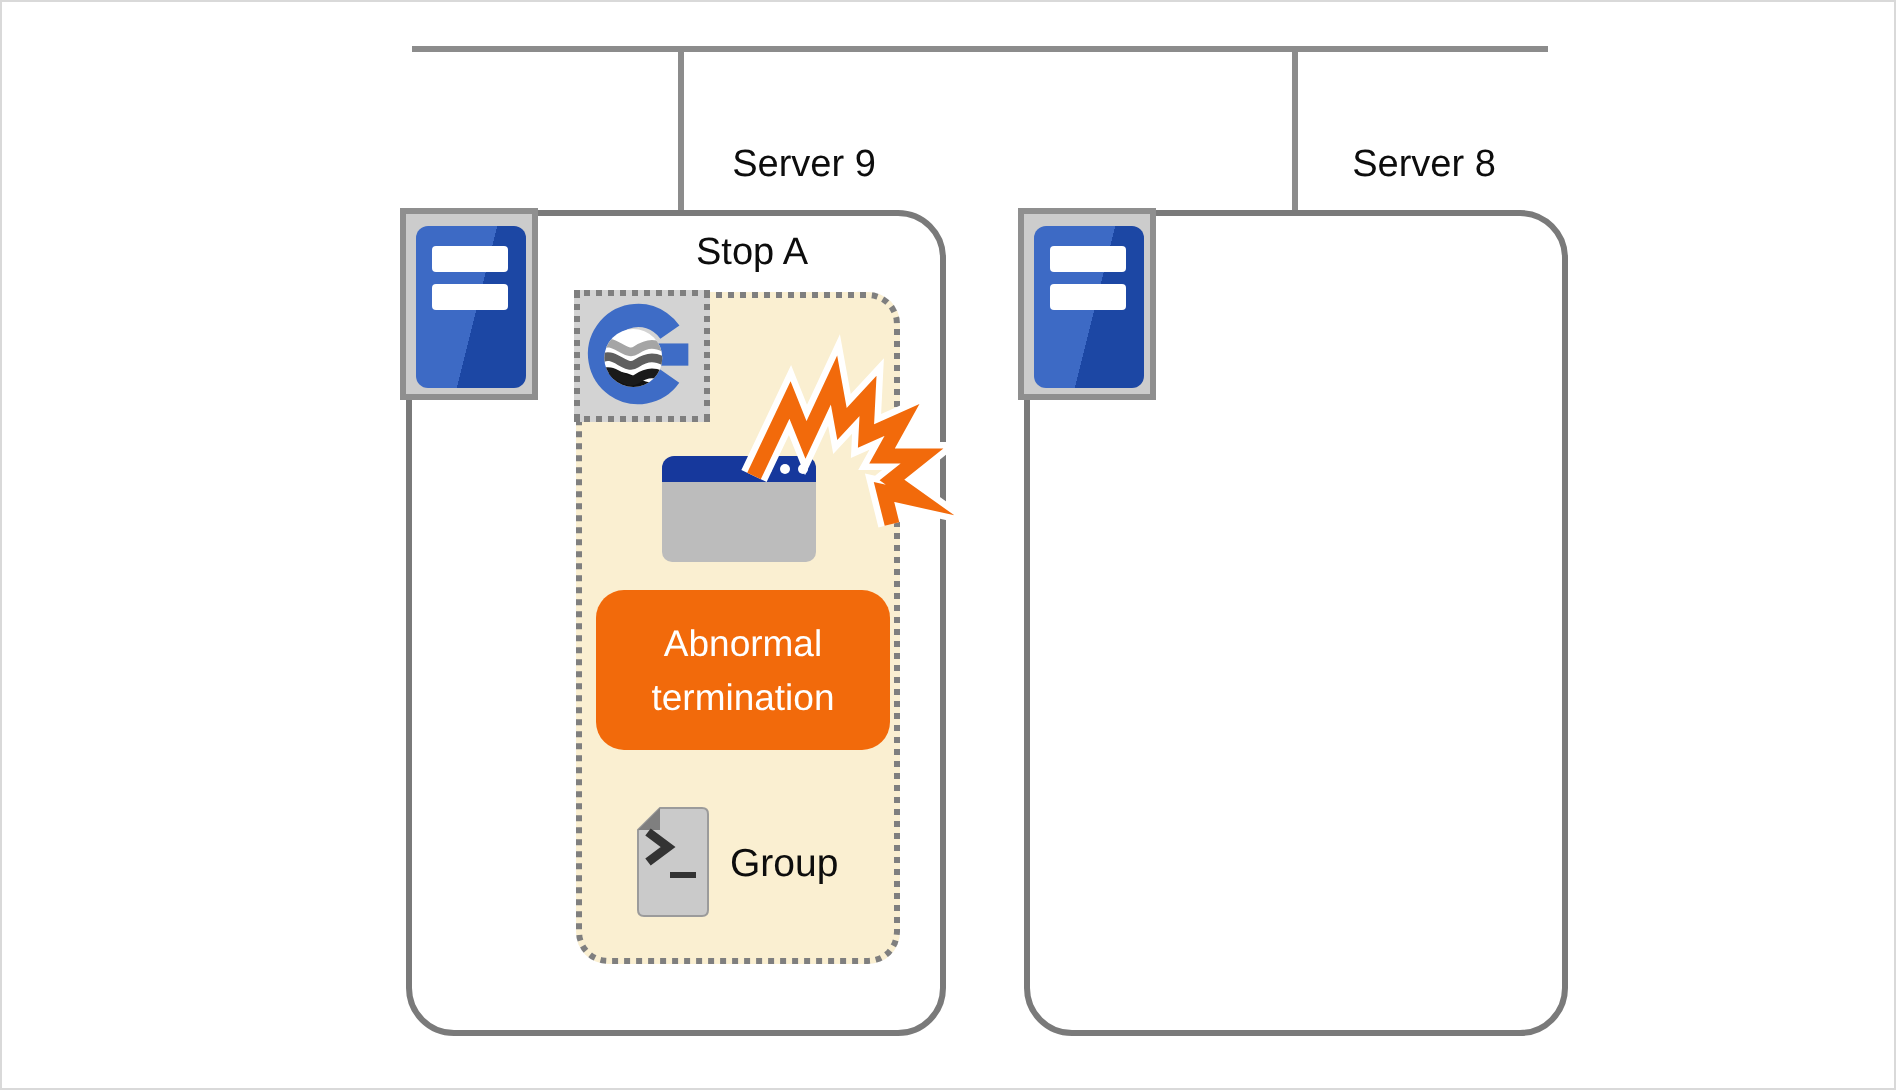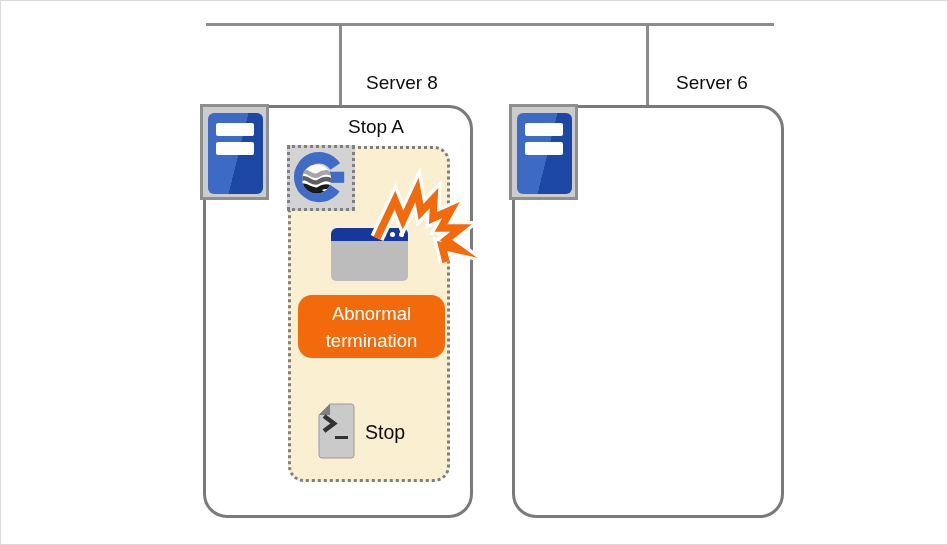--- a/index.html
+++ b/index.html
@@ -100,22 +100,22 @@
 </style>
 </head>
 <body>
 
 <div class="canvas">
 
   <div class="abs bus" style="left:205px;top:22px;width:568px;height:3px;"></div>
   <div class="abs bus" style="left:338px;top:22px;width:3px;height:83px;"></div>
   <div class="abs bus" style="left:645px;top:22px;width:3px;height:83px;"></div>
 
-  <div class="abs label" style="left:341px;top:71px;width:120px;">Server 8</div>
-  <div class="abs label" style="left:651px;top:71px;width:120px;">Server 6</div>
+  <div class="abs label" style="left:341px;top:71px;width:120px;">Server 9</div>
+  <div class="abs label" style="left:651px;top:71px;width:120px;">Server 8</div>
 
   <div class="abs server-box" style="left:202px;top:104px;width:270px;height:413px;"></div>
 
   <div class="abs server-box" style="left:511px;top:104px;width:272px;height:413px;"></div>
 
   <div class="abs hw-frame" style="left:199px;top:103px;width:69px;height:96px;">
     <div class="hw-tower">
       <div class="hw-bar" style="top:10px;"></div>
       <div class="hw-bar" style="top:29px;"></div>
     </div>
@@ -156,26 +156,26 @@
       <div class="win-dot" style="left:68px;"></div>
     </div>
     <div class="win-body"></div>
   </div>
 
   <svg class="abs burst" style="left:372px;top:181px;" width="94" height="84" viewBox="0 0 94 84">
     <path d="M4,56 L22,18 L30,38 L44,8 L48,30 L61,16 L60,36 L78,28 L68,46 L88,46 L73,58 L87,68 L69,64 L73,80" fill="none" stroke="#ffffff" stroke-width="14" stroke-miterlimit="12"></path>
     <path d="M4,56 L22,18 L30,38 L44,8 L48,30 L61,16 L60,36 L78,28 L68,46 L88,46 L73,58 L87,68 L69,64 L73,80" fill="none" stroke="#f26a0b" stroke-width="7.5" stroke-miterlimit="12"></path>
   </svg>
 
-  <div class="abs badge" style="left:297px;top:294px;width:147px;height:63px;">
+  <div class="abs badge" style="left:297px;top:294px;width:147px;height:80px;">
     <span>Abnormal termination</span>
   </div>
 
   <svg class="abs stop-icon" style="left:317px;top:402px;" width="38" height="56" viewBox="0 0 38 56">
     <path d="M12,1 H33 Q36,1 36,4 V52 Q36,55 33,55 H4 Q1,55 1,52 V12 Z" fill="#cacaca" stroke="#9b9b9b" stroke-width="1"></path>
     <path d="M1,12 L12,1 L12,12 Z" fill="#7f7f7f"></path>
     <path d="M6,13 L16,20.5 L6,28" fill="none" stroke="#333333" stroke-width="4.5"></path>
     <rect x="17" y="33" width="13" height="3" fill="#333333"></rect>
   </svg>
 
-  <div class="abs stop-label" style="left:364px;top:420px;">Stop</div>
+  <div class="abs stop-label" style="left:364px;top:420px;">Group</div>
 
 </div>
 
 </body></html>

